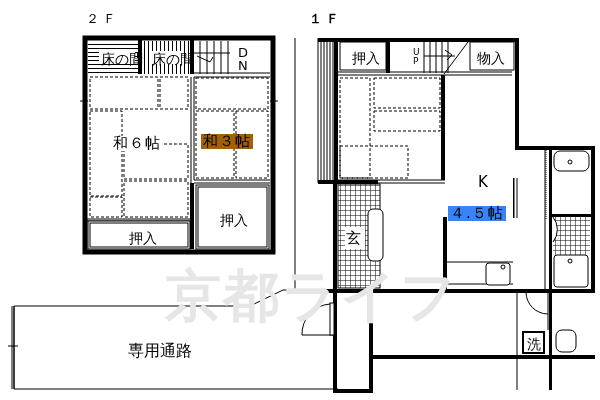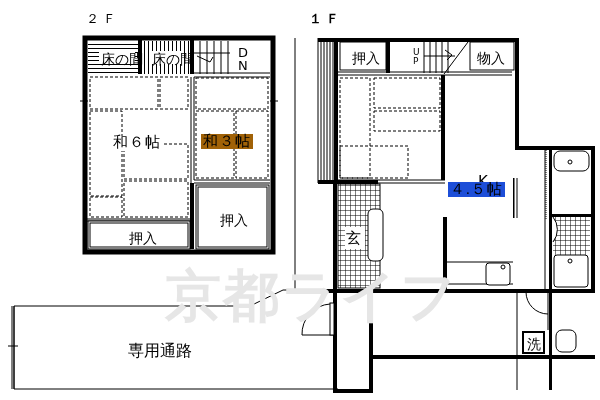--- a/index.html
+++ b/index.html
@@ -155,30 +155,30 @@
   </g>
 </svg>
 
   <div class="wm">京都ライフ</div>
 
   
   <div class="lbl floor" style="left:86px;top:12px;">２Ｆ</div>
   <div class="lbl small" style="left:101px;top:52px;">床の間</div>
   <div class="lbl small" style="left:152px;top:52px;">床の間</div>
   <div class="lbl small" style="left:238px;top:46px;width:8px;word-break:break-all;white-space:normal;font-size:13px;">DN</div>
-  <div class="lbl room" style="left:111px;top:136px;background:#fff;padding:0 2px;font-family:Liberation Mono, monospace;">和６帖</div>
+  <div class="lbl room" style="left:111px;top:136px;background:#fff;padding:0 2px;">和６帖</div>
   <div class="lbl room" style="left:201px;top:134px;background:#a16207;padding:0 2px;">和３帖</div>
   <div class="lbl small" style="left:129px;top:231px;">押入</div>
   <div class="lbl small" style="left:220px;top:213px;">押入</div>
 
   
   <div class="lbl floor" style="left:309px;top:12px;font-weight:bold;">１Ｆ</div>
   <div class="lbl small" style="left:352px;top:51px;">押入</div>
   <div class="lbl small" style="left:413px;top:48px;width:7px;word-break:break-all;white-space:normal;font-size:9px;">UP</div>
   <div class="lbl small" style="left:477px;top:51px;">物入</div>
   <div class="lbl room" style="left:478px;top:175px;">K</div>
-  <div class="lbl room" style="left:448px;top:182px;background:#1d4ed8;padding:0 2px;font-family:Liberation Serif, serif;">４.５帖</div>
+  <div class="lbl room" style="left:448px;top:206px;background:#3b82f6;padding:0 2px;">４.５帖</div>
   <div class="lbl room" style="left:346px;top:231px;">玄</div>
   <div class="lbl small" style="left:527px;top:337px;">洗</div>
 
   
   <div class="lbl small" style="left:128px;top:343px;font-size:16px;">専用通路</div>
 </div>
 
 </body></html>

